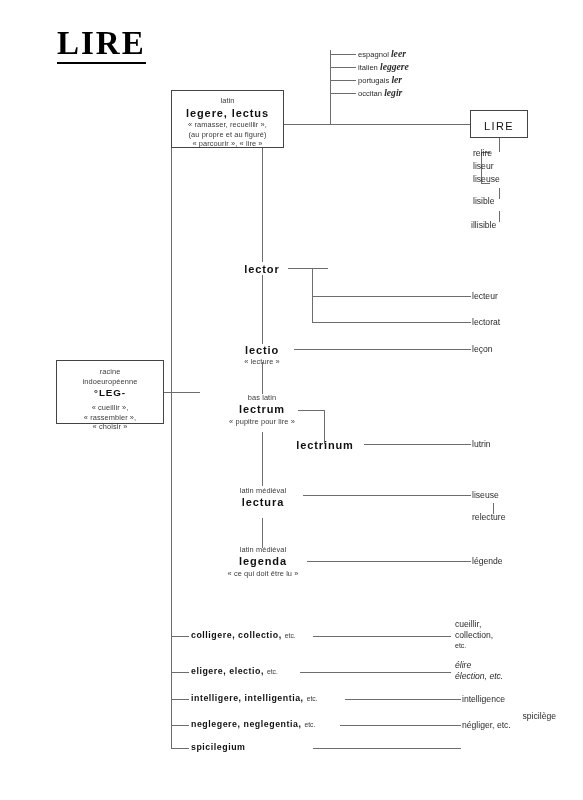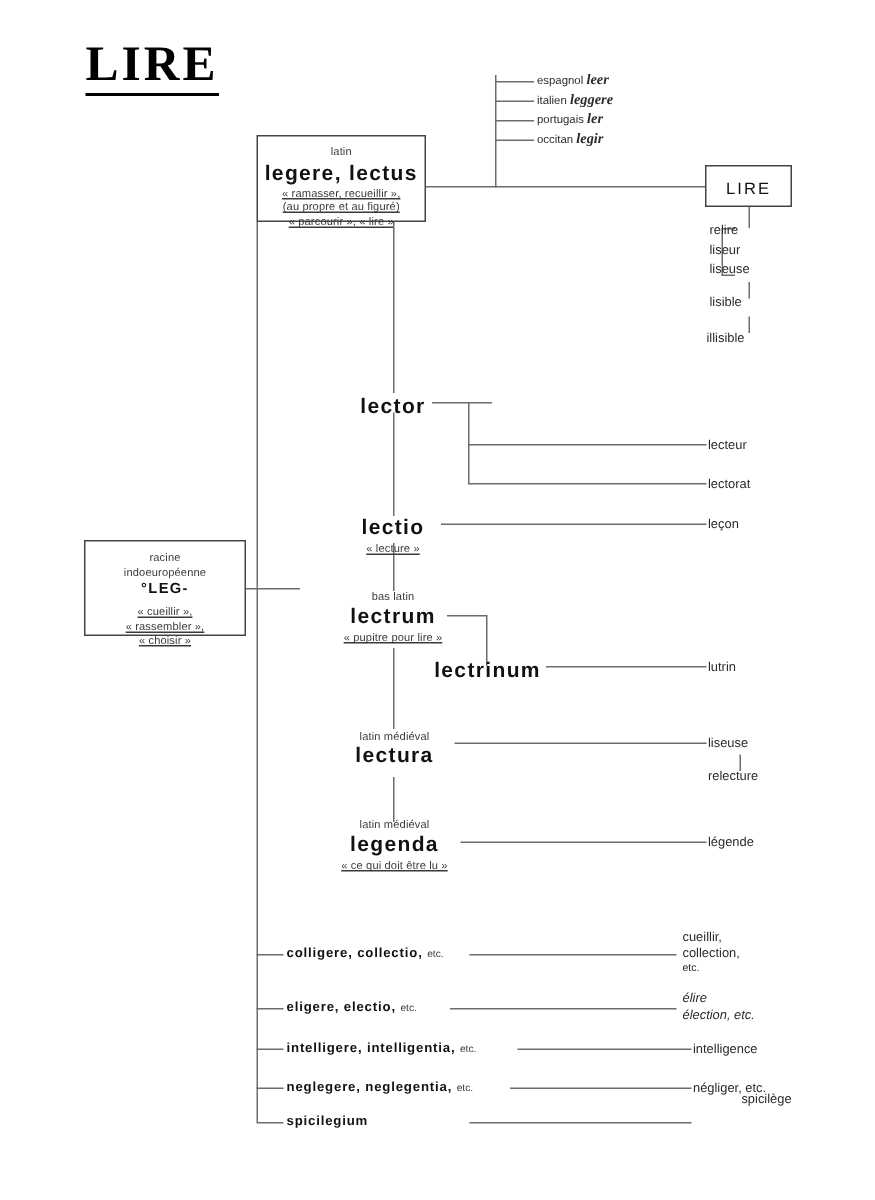--- a/index.html
+++ b/index.html
@@ -43,31 +43,30 @@
     color: #262626;
   }
   .lbl {
     display: block;
     font-size: 7.4px;
     color: #3a3a3a;
     letter-spacing: .1px;
   }
   .term {
     display: block;
-    font-size: 14px;
+    font-size: 11px;
     font-weight: bold;
     letter-spacing: .9px;
     color: #111;
   }
   .gloss {
     display: block;
     font-size: 7.4px;
     color: #3a3a3a;
     letter-spacing: .1px;
-    text-decoration: underline;
   }
   .serif-ital {
     font-family: "Liberation Serif", serif;
     font-weight: bold;
     font-style: italic;
     font-size: 9.6px;
     letter-spacing: 0;
   }
   .etc {
     font-weight: normal;
@@ -299,15 +298,15 @@
   </div>
   <div class="h" style="left:340px; top:725px; width:121px;"></div>
   <div class="right-item" style="left:462px; top:720px; width:90px; text-align:left;">négliger, etc.</div>
 
   <div class="h" style="left:171px; top:748px; width:18px;"></div>
   <div class="left-item" style="left:191px; top:742px;">
     <span>spicilegium</span>
     <span class="etc"></span>
   </div>
   <div class="h" style="left:313px; top:748px; width:148px;"></div>
-  <div class="right-item" style="left:466px; top:727px; width:90px; text-align:center;">spicilège</div>
+  <div class="right-item" style="left:466px; top:711px; width:90px; text-align:right;">spicilège</div>
 
 </div>
 
 </body></html>

